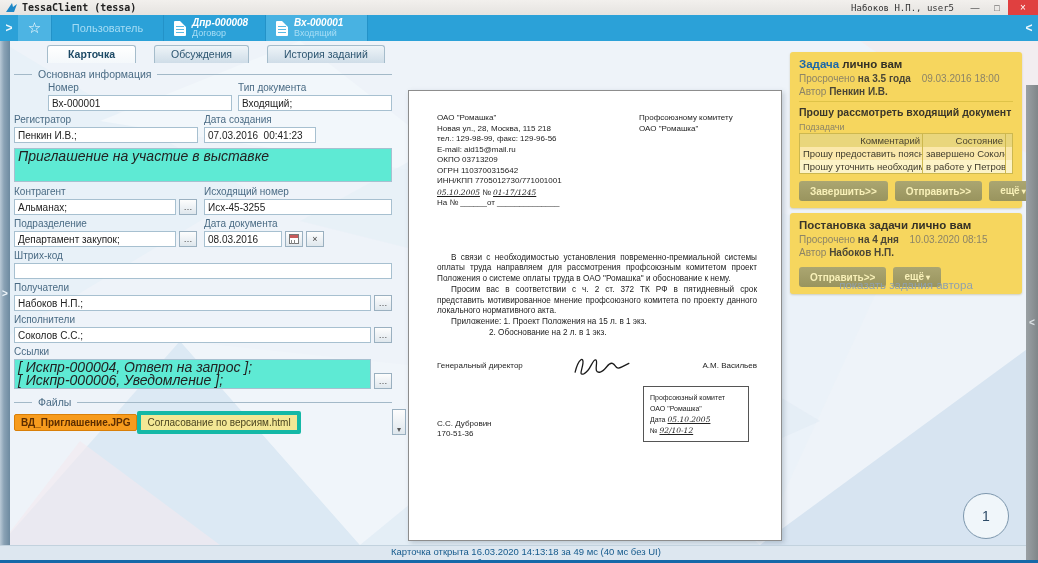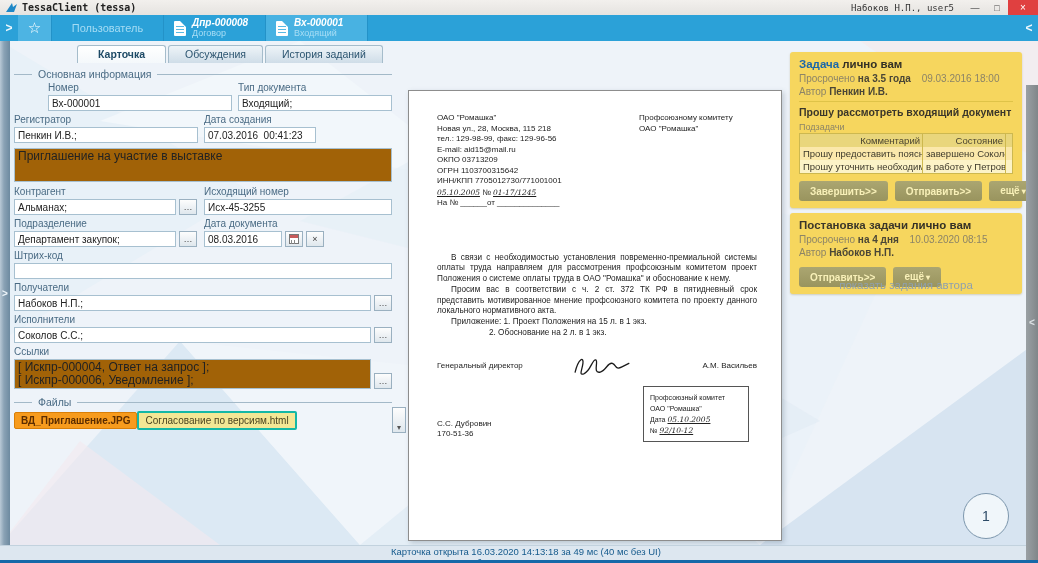--- a/index.html
+++ b/index.html
@@ -46,48 +46,48 @@
   .bgpoly { position:absolute; inset:0; }
 
   .left-strip { position:absolute; left:0; top:0; width:10px; height:100%;
     background:linear-gradient(to right,#b9c9d6,#8aa2b5 40%,#6d8aa0); display:flex; align-items:center; justify-content:center; }
   .left-strip span { color:#eef5fa; font-size:10px; font-weight:bold; }
   .right-strip { position:absolute; right:0; top:85px; width:12px; height:475px;
     background:linear-gradient(to right,#9aa0a4,#808689); display:flex; align-items:center; justify-content:center; z-index:5; }
   .right-strip span { color:#dde2e5; font-size:10px; font-weight:bold; }
 
   
-  .subtabs { position:absolute; left:77px; top:4px; display:flex; gap:2px; }
+  .subtabs { position:absolute; left:47px; top:4px; display:flex; gap:18px; }
   .subtab { padding:2px 16px 3px; font-size:10.5px; color:#2c5570; border:1px solid #a5bccb; border-bottom:none;
     border-radius:3px 3px 0 0; background:linear-gradient(#eef4f8,#cfdde8); }
   .subtab.active { background:linear-gradient(#ffffff,#f4f8fb); font-weight:bold; color:#1d4a66; padding:2px 20px 3px; }
 
   
   .form-panel { position:absolute; left:14px; top:24px; width:378px; }
   .legend { display:flex; align-items:center; font-size:10.5px; color:#4a6b84; margin:3px 0 2px; }
   .legend::before { content:""; width:18px; border-top:1px solid #a3b9c8; margin-right:6px; }
   .legend::after { content:""; flex:1; border-top:1px solid #a3b9c8; margin-left:6px; }
   .frow { display:flex; gap:6px; margin-bottom:3px; }
   .fgroup { display:flex; flex-direction:column; }
   .flabel { font-size:10px; color:#4a6b84; margin-bottom:1px; line-height:12px; }
   .finput { height:16px; border:1px solid #a7c0d0; background:#fff; font-family:"Liberation Sans",sans-serif;
     font-size:10px; color:#222; padding:1px 3px; width:100%; }
-  .farea { border:1px solid #a7c0d0; background:#a16207; font-size:12px; color:#222; padding:1px 3px;
-    line-height:13px; white-space:pre-line; }
+  .farea { border:1px solid #a7c0d0; background:#5eead4; font-size:14px; color:#222; padding:1px 3px;
+    line-height:13px; white-space:pre-line;font-style:italic; }
   .mini-btn { width:18px; height:16px; border:1px solid #9ab0c0; background:linear-gradient(#fdfdfd,#dfe7ed);
     font-size:9px; color:#444; display:flex; align-items:center; justify-content:center; align-self:flex-end; }
   .inline { display:flex; gap:3px; align-items:flex-end; }
   .cal-icon { width:10px; height:10px; border:1px solid #777; background:#fff; position:relative; }
   .cal-icon::before { content:""; position:absolute; top:0; left:0; right:0; height:3px; background:#c75b5b; }
   .cal-icon::after { content:""; position:absolute; left:1px; right:1px; top:5px; height:4px;
     background:repeating-linear-gradient(90deg,#888 0 1px,transparent 1px 3px); }
   .chips { display:flex; align-items:center; margin-top:3px; }
   .chip { font-size:10px; padding:2px 6px; border-radius:2px; white-space:nowrap; }
   .chip.orange { background:#f79b1d; border:1px solid #d97f08; color:#5c2d00; font-weight:bold; }
-  .chip.yellow { background:#f3e795; border:2px solid #14b8a6; color:#4a4420; }
+  .chip.yellow { background:#f3e795; border:4px solid #14b8a6; color:#4a4420; }
   .scrollbox { position:absolute; right:-14px; margin-top:-2px; width:14px; height:26px; border:1px solid #9ab0c0;
     background:linear-gradient(#fdfdfd,#dfe7ed); display:flex; align-items:flex-end; justify-content:center;
     font-size:8px; color:#555; }
 
   
   .doc-page { position:absolute; left:408px; top:49px; width:374px; height:451px; background:#fff;
     border:1px solid #8d8d8d; box-shadow:2px 2px 5px rgba(60,80,100,.25); padding:22px 24px 0 28px;
     font-size:8px; color:#1c1c1c; z-index:2; }
   .doc-head { display:flex; }
   .doc-sender { width:190px; line-height:10.5px; }

